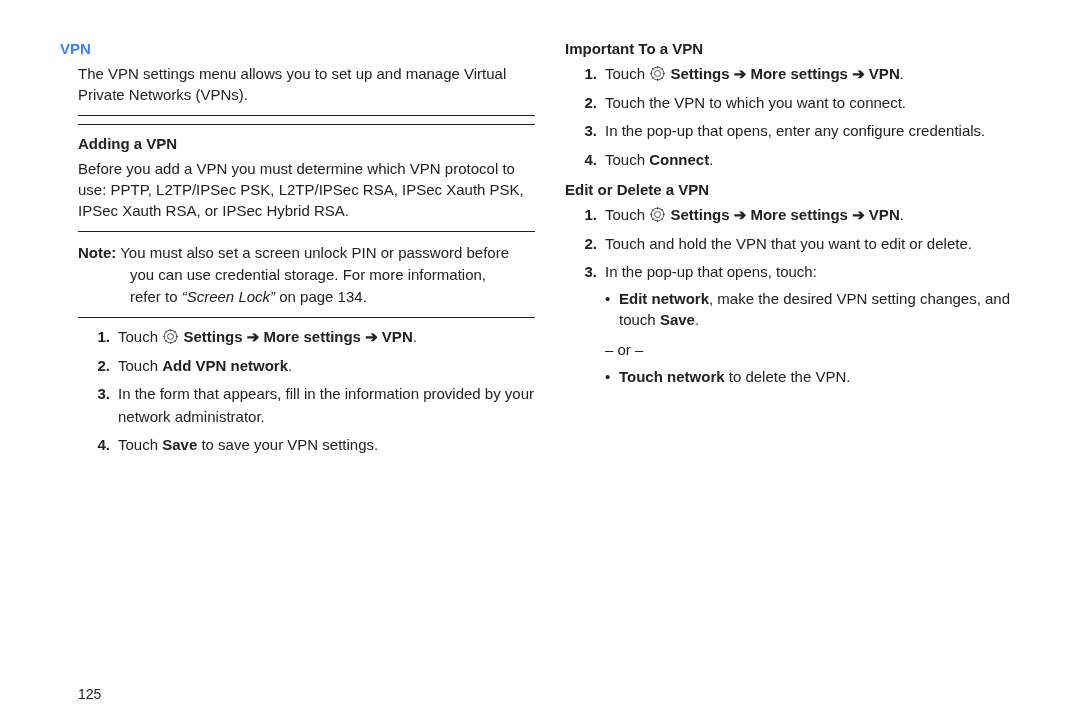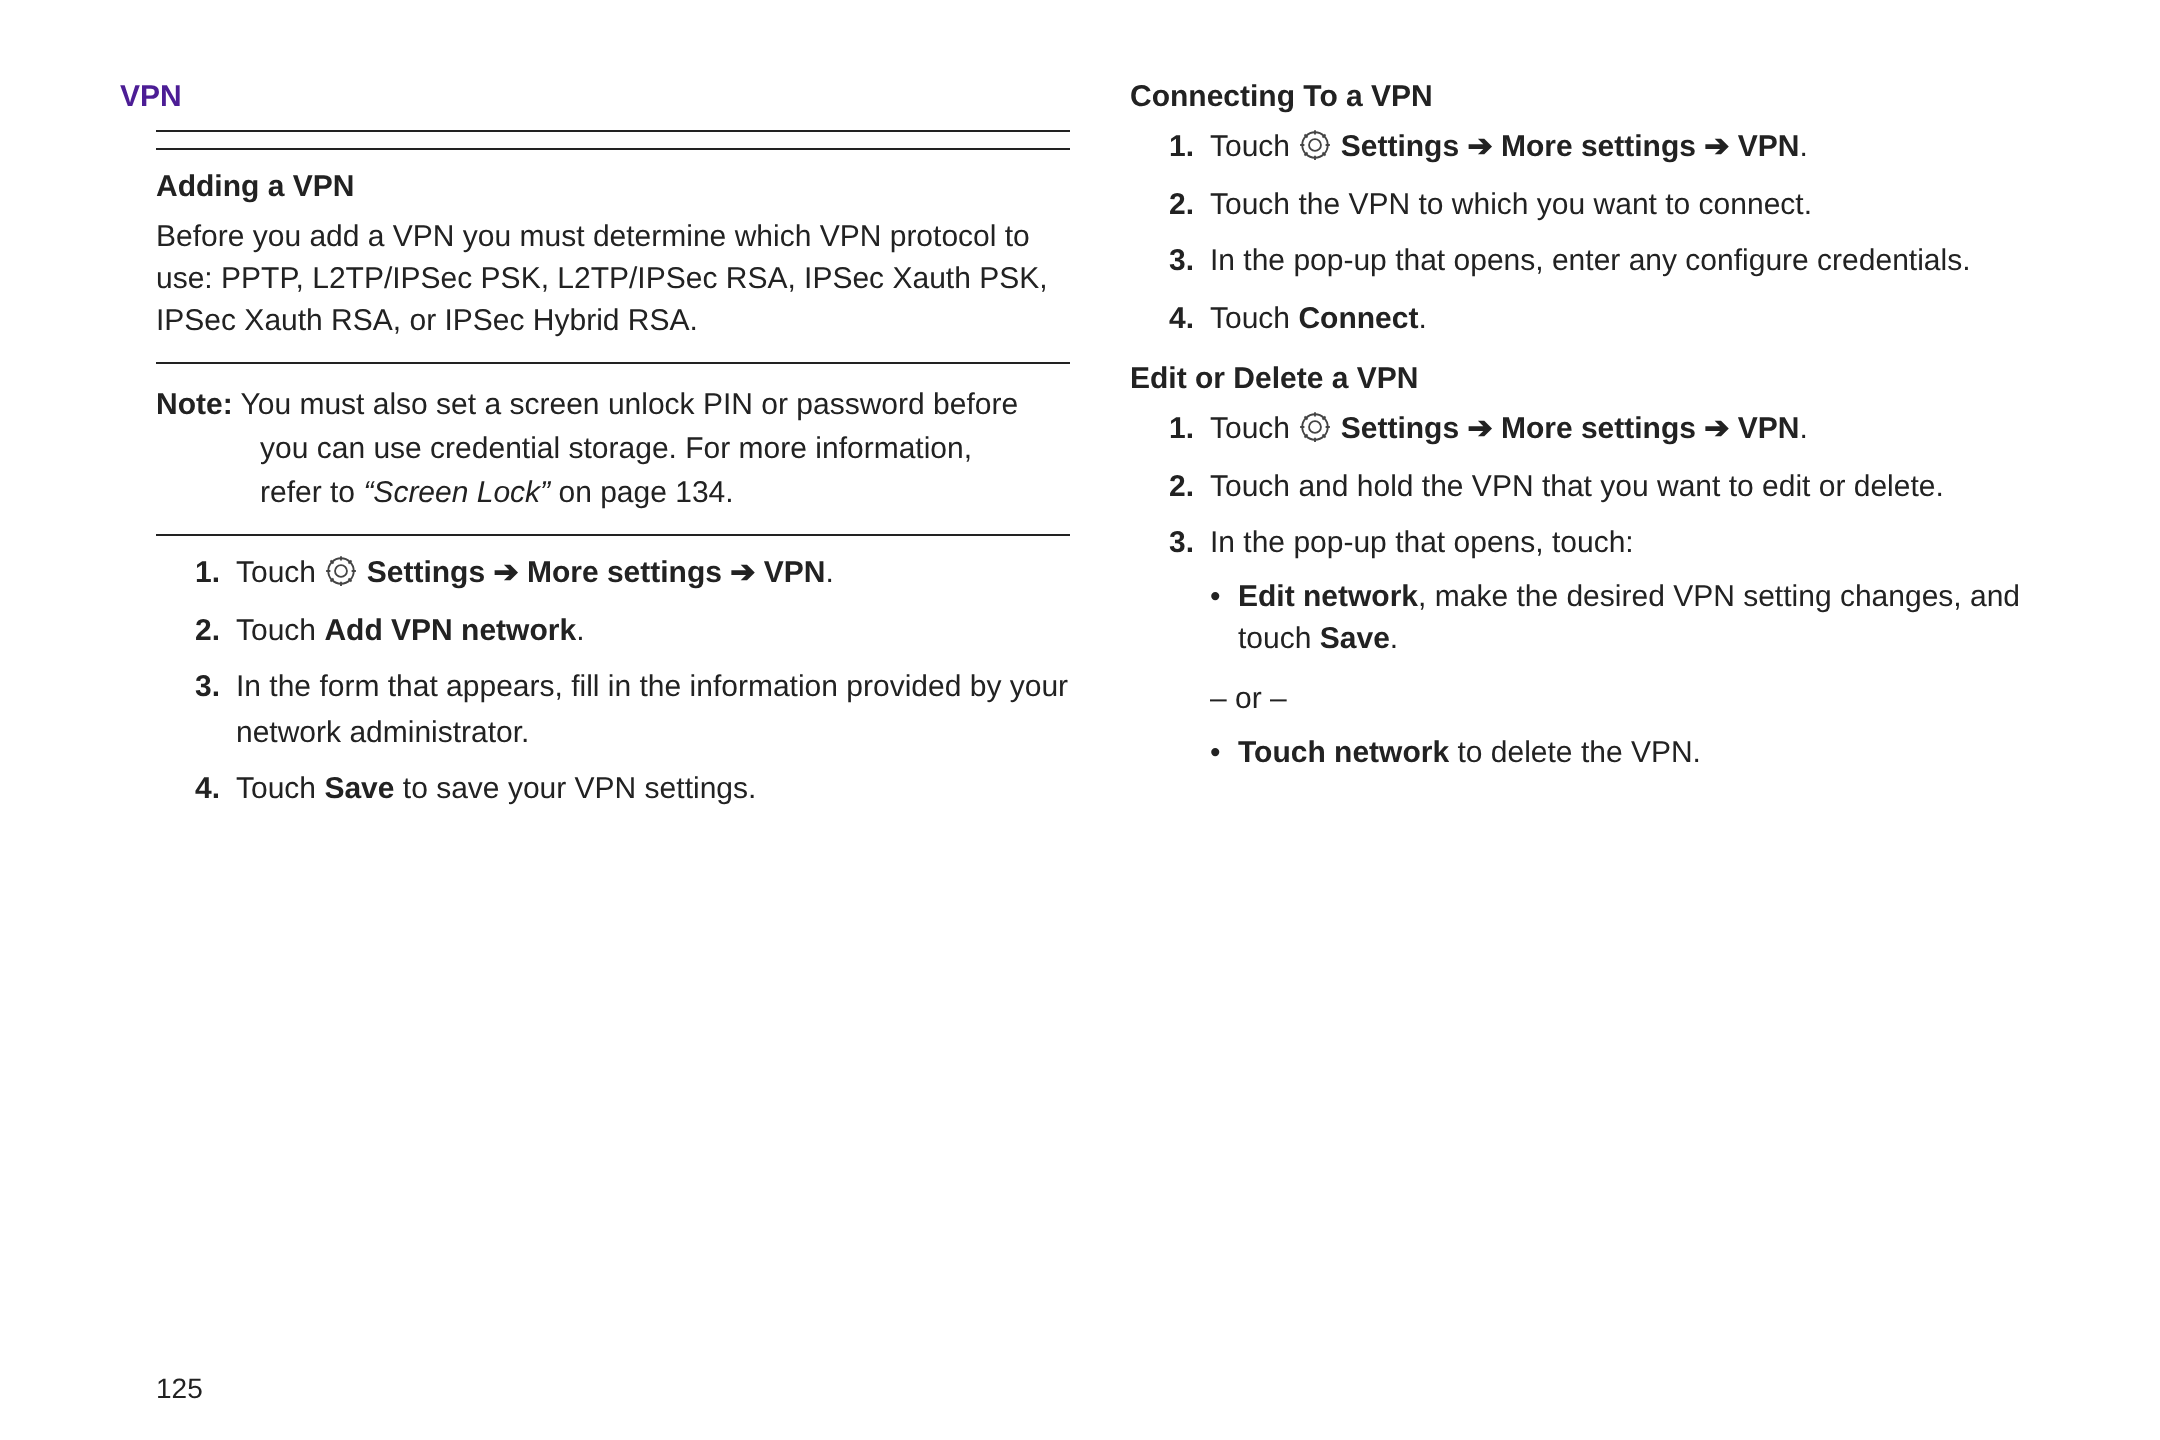--- a/index.html
+++ b/index.html
@@ -16,21 +16,21 @@
   .page {
     display: flex;
     padding: 40px 40px 20px 60px;
     gap: 30px;
   }
   .col {
     flex: 1;
     min-width: 0;
   }
   .section-head {
-    color: #4c1d95;
+    color: #3b82f6;
     font-weight: bold;
     font-size: 15px;
     margin: 0 0 6px 0;
   }
   .subhead {
     font-weight: bold;
     margin: 10px 0 6px 18px;
   }
   .subhead-right {
     font-weight: bold;
@@ -120,20 +120,21 @@
     bottom: 18px;
     font-size: 14px;
   }
 </style>
 </head>
 <body>
 
 <div class="page">
   <div class="col">
     <div class="section-head">VPN</div>
+    <p class="para">The VPN settings menu allows you to set up and manage Virtual Private Networks (VPNs).</p>
 
     <hr class="hr">
     <hr class="hr">
 
     <div class="subhead">Adding a VPN</div>
     <p class="para">Before you add a VPN you must determine which VPN protocol to use: PPTP, L2TP/IPSec PSK, L2TP/IPSec RSA, IPSec Xauth PSK, IPSec Xauth RSA, or IPSec Hybrid RSA.</p>
 
     <hr class="hr">
     <div class="note-block">
       <div class="hang">
@@ -170,21 +171,21 @@
       <li>
         <span class="num">4.</span>
         <span class="li-body">
           <span>Touch </span><b>Save</b><span> to save your VPN settings.</span>
         </span>
       </li>
     </ol>
   </div>
 
   <div class="col">
-    <div class="subhead-right">Connecting To a VPN</div>
+    <div class="subhead-right">Important To a VPN</div>
     <ol class="ol-right">
       <li>
         <span class="num">1.</span>
         <span class="li-body">
           <span>Touch </span>
           <span class="gear"><svg width="17" height="17" viewBox="0 0 24 24">
                 <g fill="none" stroke="#444" stroke-width="1.3">
                   <circle cx="12" cy="12" r="4.2"></circle>
                   <circle cx="12" cy="12" r="9"></circle>
                   <path d="M12 1.5v3M12 19.5v3M22.5 12h-3M4.5 12h-3M19.4 4.6l-2.1 2.1M6.7 17.3l-2.1 2.1M19.4 19.4l-2.1-2.1M6.7 6.7 4.6 4.6"></path>

